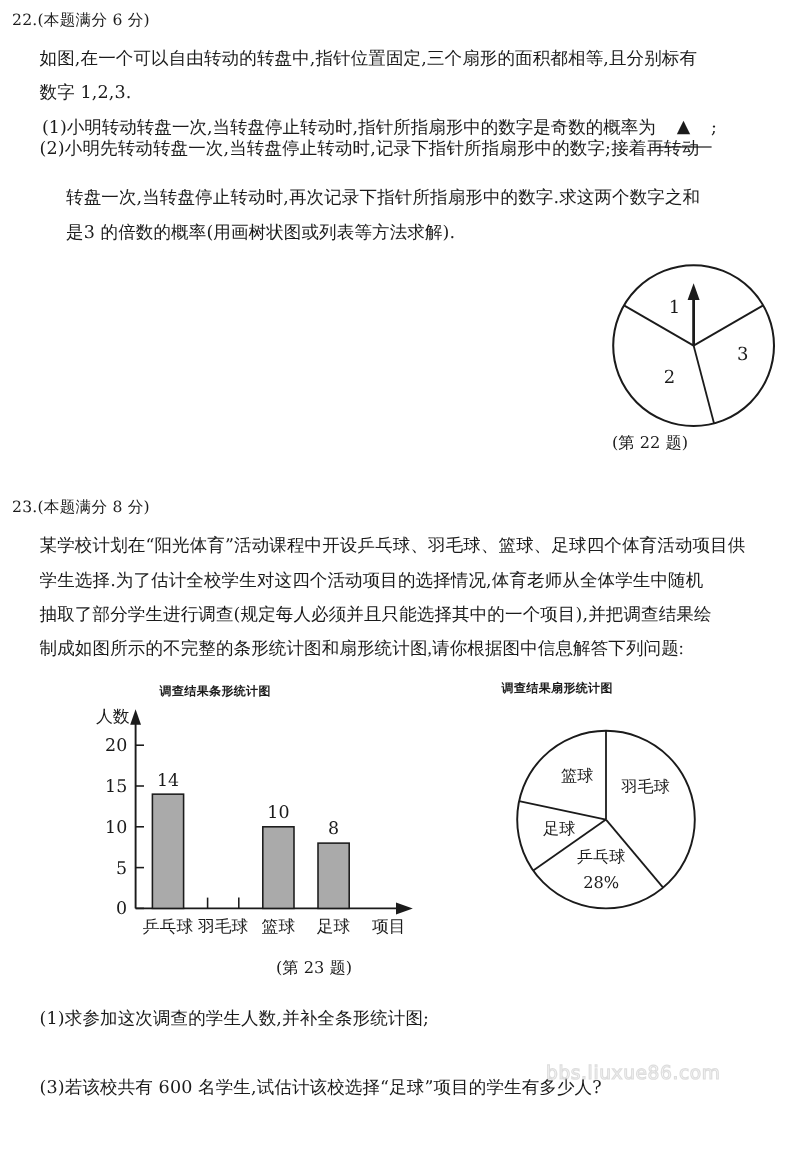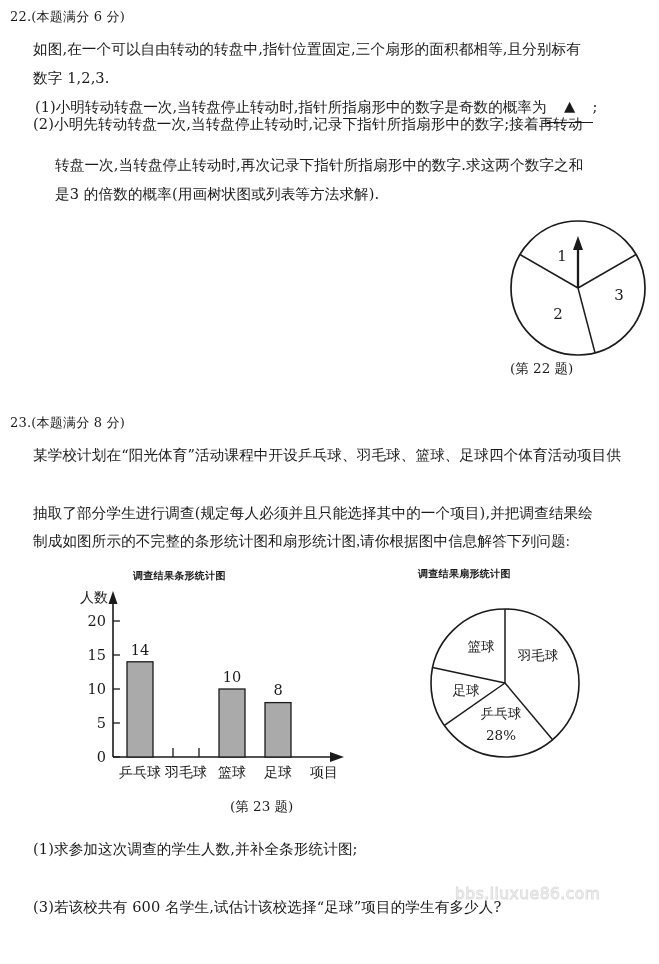--- a/index.html
+++ b/index.html
@@ -128,20 +128,21 @@
       <text class="spin-lbl" x="58" y="107" text-anchor="middle">2</text>
       <text class="spin-lbl" x="119" y="88" text-anchor="middle">3</text>
     </svg>
   </div>
 
   <div class="caption" style="left:510px;top:360px;width:135px;">(第 22 题)</div>
 
   <div class="qnum" style="left:10px;top:414px;">23.(本题满分 8 分)</div>
 
   <div class="ptext" style="left:33px;top:438px;">某学校计划在“阳光体育”活动课程中开设乒乓球、羽毛球、篮球、足球四个体育活动项目供</div>
+  <div class="ptext" style="left:33px;top:467px;">学生选择.为了估计全校学生对这四个活动项目的选择情况,体育老师从全体学生中随机</div>
   <div class="ptext" style="left:33px;top:496px;">抽取了部分学生进行调查(规定每人必须并且只能选择其中的一个项目),并把调查结果绘</div>
   <div class="ptext" style="left:33px;top:525px;font-family:Liberation Serif, serif;">制成如图所示的不完整的条形统计图和扇形统计图,请你根据图中信息解答下列问题:</div>
 
   <div class="charttitle" style="left:133px;top:569px;">调查结果条形统计图</div>
 
   <div class="fig" style="left:62px;top:585px;">
     <svg width="312" height="210" viewBox="0 0 312 210">
 
       <text class="axis-lbl" x="18" y="17" text-anchor="start">人数</text>
 

